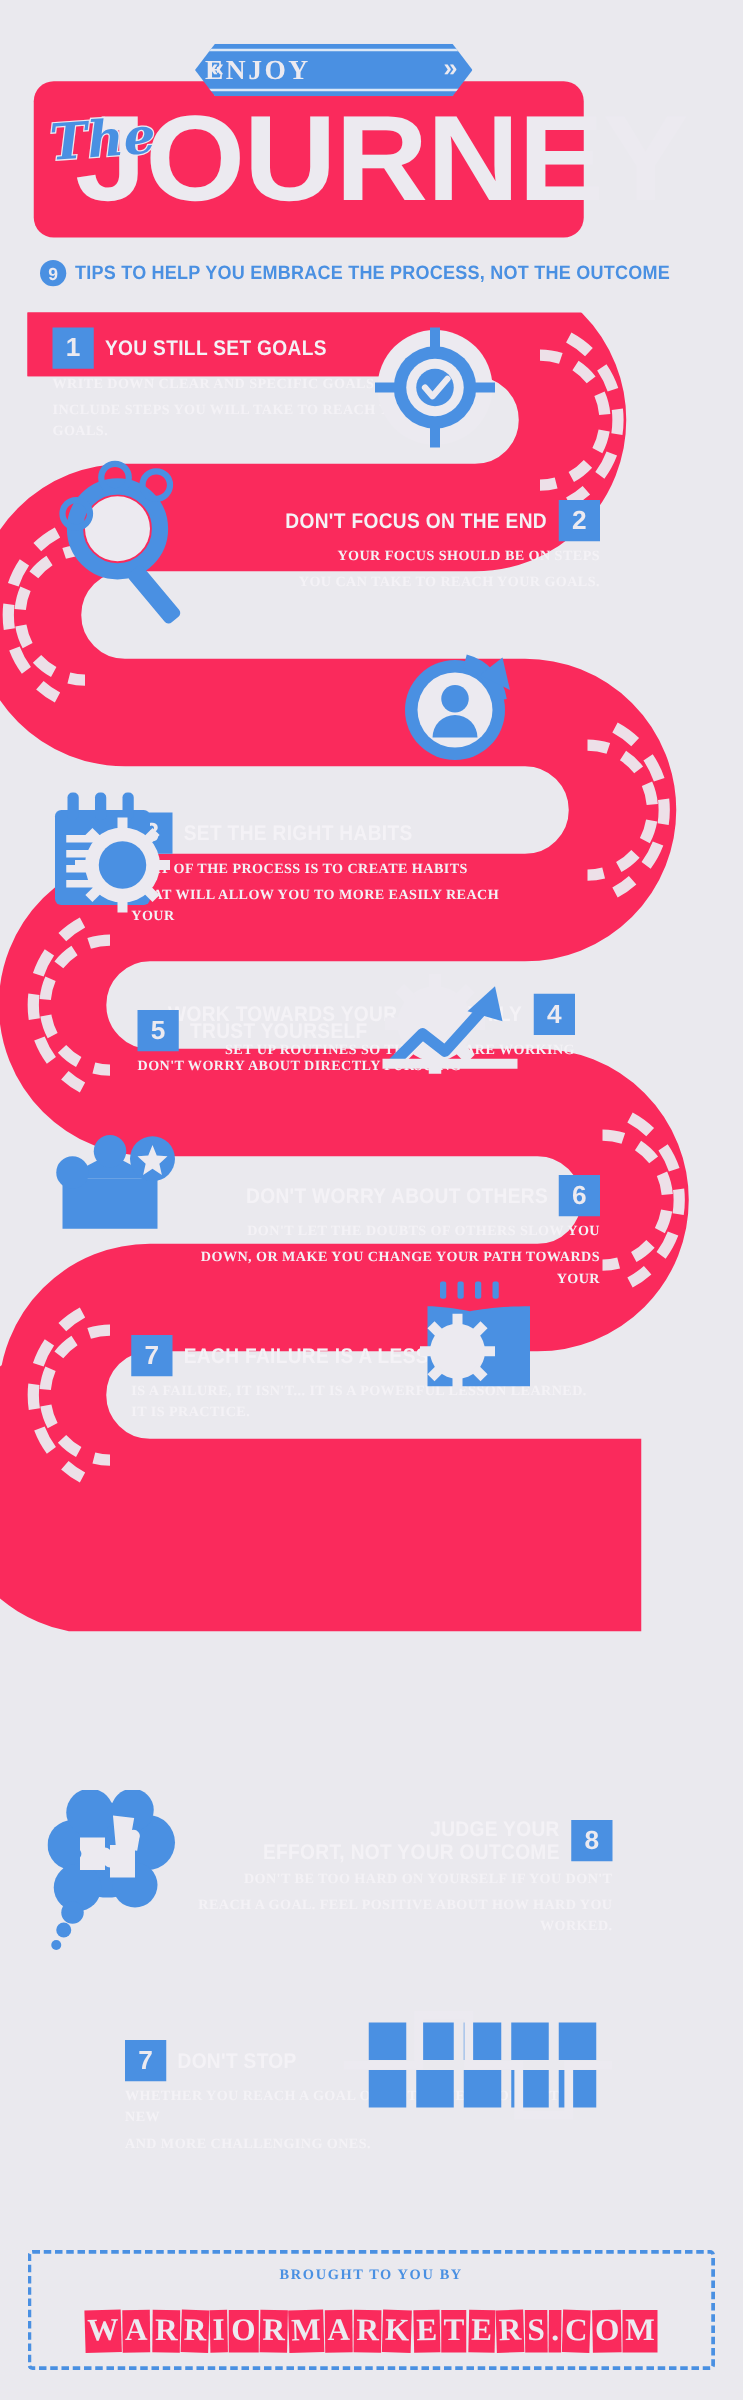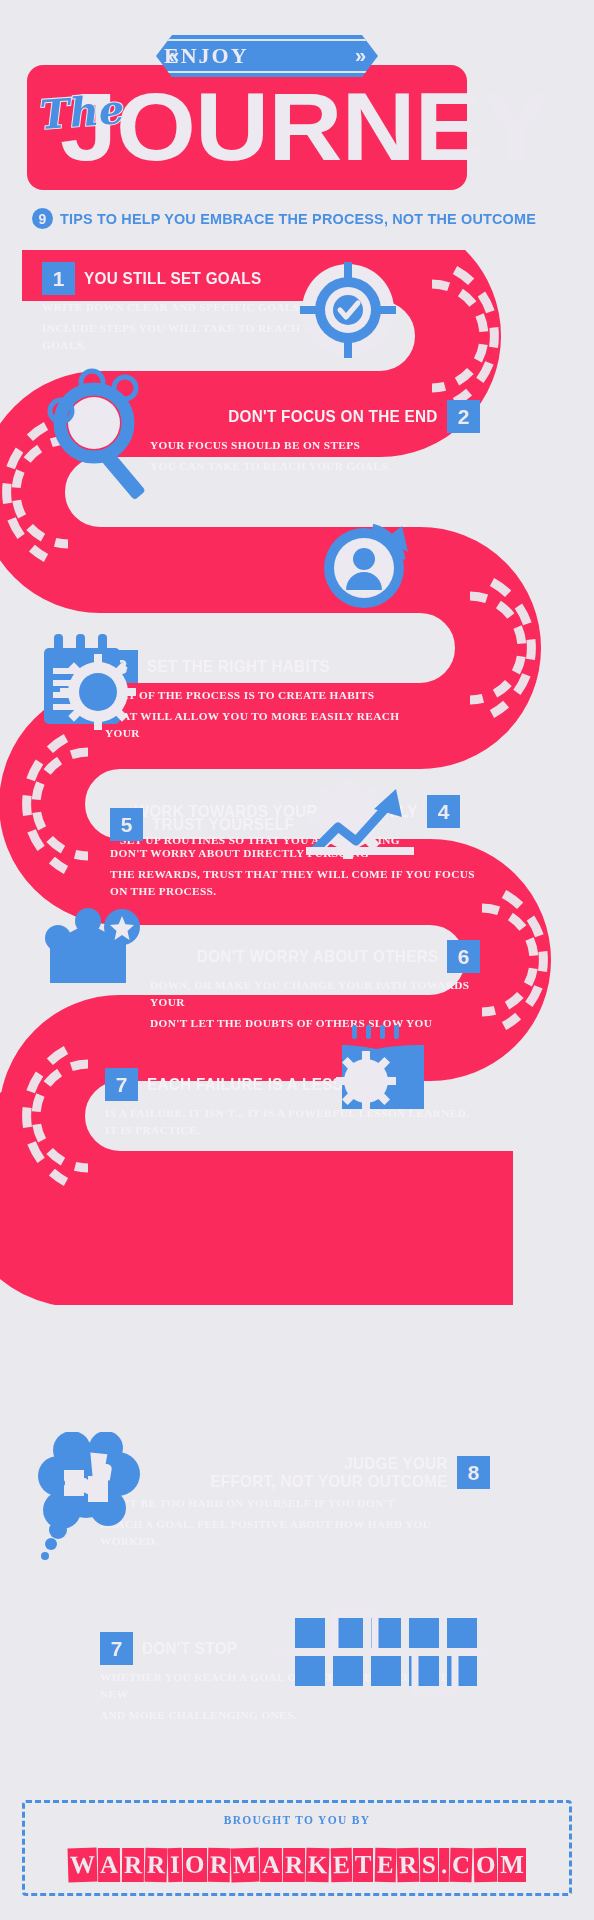--- a/index.html
+++ b/index.html
@@ -91,21 +91,21 @@
     transform: scaleX(0.9); transform-origin: left center;
     font-family: "Liberation Sans", sans-serif;
   }
   .title.r { transform-origin: right center; }
   .title.two { white-space: normal; line-height: 1.05; }
   .body {
     color: #f4f2f6; font-family: "Liberation Serif", serif;
     font-weight: bold; font-size: 11.3px; letter-spacing: 0.35px;
     line-height: 1.5; margin-top: 4px;
   }
-  .body.r { }
+  .body.r { text-align: right; }
 
   
   .icon { position: absolute; z-index: 7; }
 
   
   .footer {
     position: absolute; left: 22px; top: 1800px;
     width: 550px; height: 96px;
     border: 3px dashed #4a90e2; border-radius: 4px;
     display: flex; flex-direction: column; align-items: center;
@@ -259,21 +259,20 @@
       <circle r="19" fill="#4a90e2"></circle>
     </g>
   </svg>
 
   <div class="tip" style="left:110px; top:808px; width:380px;">
     <div class="tip-head">
       <div class="num">5</div>
       <div class="title">TRUST YOURSELF</div>
     </div>
     <div class="body">DON'T WORRY ABOUT DIRECTLY PURSUING</div>
-    <div class="body">THE REWARDS, TRUST THAT THEY WILL COME IF YOU FOCUS ON THE PROCESS.</div>
   </div>
   <svg class="icon" style="left:300px; top:775px;" width="120" height="95" viewBox="0 0 120 95">
     <g transform="translate(48,44)">
       <circle r="30" fill="#eceaf0"></circle>
       <g fill="#eceaf0">
         <rect x="-5" y="-40" width="10" height="14"></rect>
           <rect x="-5" y="26" width="10" height="14"></rect>
         <rect x="-40" y="-5" width="14" height="10"></rect>
           <rect x="26" y="-5" width="14" height="10"></rect>
         <rect x="-5" y="-40" width="10" height="14" transform="rotate(45)"></rect>
@@ -285,22 +284,22 @@
     <polyline points="14,76 38,52 56,66 92,26" stroke="#4a90e2" stroke-width="9" fill="none" stroke-linejoin="round"></polyline>
     <polygon points="96,14 102,42 74,34" fill="#4a90e2"></polygon>
     <rect x="6" y="72" width="108" height="8" fill="#eceaf0"></rect>
   </svg>
 
   <div class="tip" style="left:150px; top:940px; width:330px;">
     <div class="tip-head right">
       <div class="title r">DON'T WORRY ABOUT OTHERS</div>
       <div class="num">6</div>
     </div>
+    <div class="body r">DON'T LET THE DOUBTS OF OTHERS SLOW YOU</div>
     <div class="body r">DOWN, OR MAKE YOU CHANGE YOUR PATH TOWARDS YOUR</div>
-    <div class="body r">DON'T LET THE DOUBTS OF OTHERS SLOW YOU</div>
   </div>
   <svg class="icon" style="left:40px; top:905px;" width="110" height="80" viewBox="0 0 110 80">
     <rect x="10" y="38" width="76" height="40" fill="#4a90e2"></rect>
     <polygon points="10,38 48,18 86,38" fill="#4a90e2"></polygon>
     <circle cx="18" cy="33" r="13" fill="#4a90e2"></circle>
     <circle cx="48" cy="16" r="13" fill="#4a90e2"></circle>
     <circle cx="82" cy="22" r="18" fill="#4a90e2"></circle>
     <polygon points="82,11 85.4,19.3 94,20 87.5,26 89.5,35 82,30 74.5,35 76.5,26 70,20 78.6,19.3" fill="#eceaf0"></polygon>
   </svg>
 

